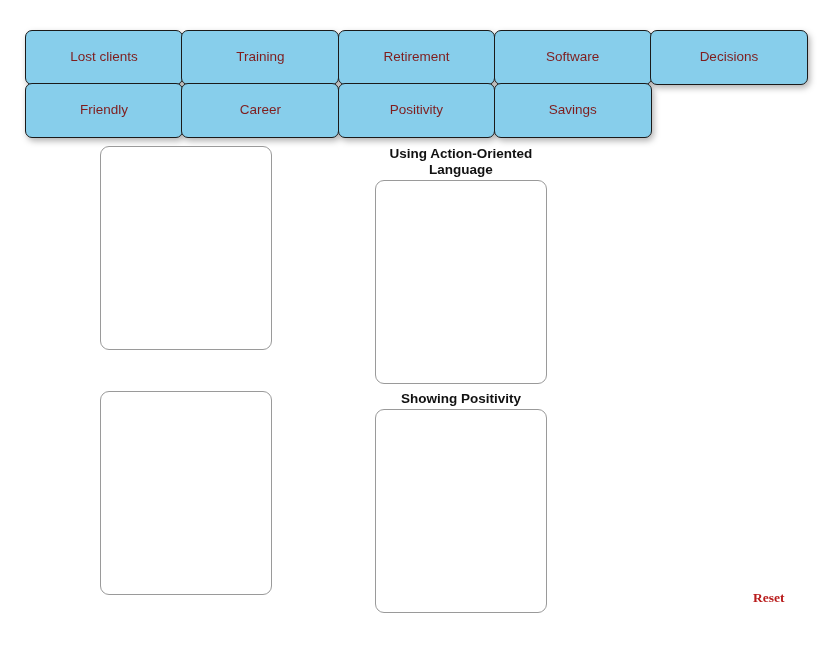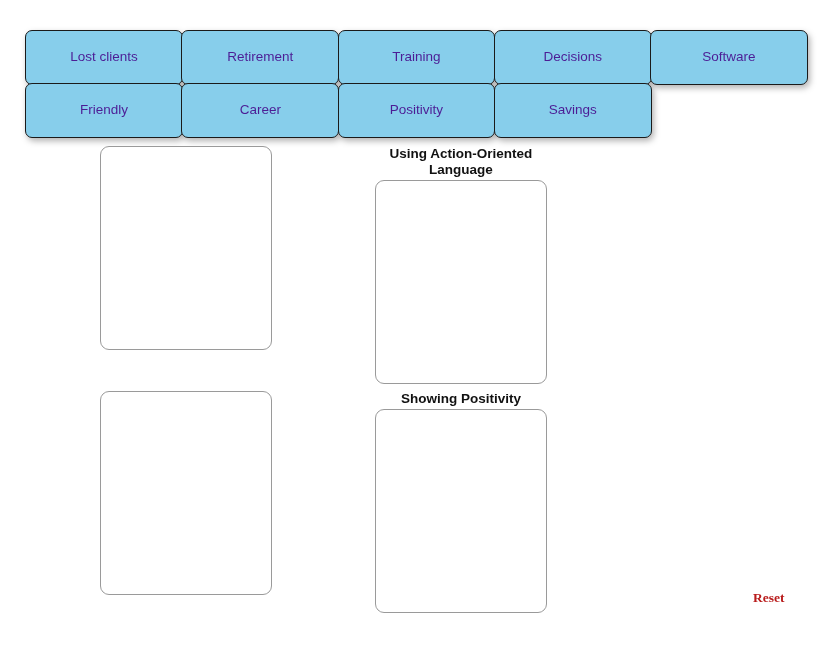--- a/index.html
+++ b/index.html
@@ -29,21 +29,21 @@
   }
   .tile {
     background: #87ceeb;
     border: 1.5px solid #1a1a1a;
     border-radius: 7px;
     margin: -0.75px;
     display: flex;
     align-items: center;
     justify-content: center;
     font-size: 13.5px;
-    color: #4c1d95;
+    color: #7f1d1d;
     font-family: "Liberation Sans", sans-serif;
     box-sizing: border-box;
     cursor: move;
     user-select: none;
     text-align: center;
     line-height: 1.1;
   }
 
   
   .zone {
@@ -95,24 +95,24 @@
     padding: 0;
     cursor: pointer;
     font-family: Liberation Serif, serif;
   }
 </style>
 </head>
 <body>
 
 <div id="tile-grid">
   <div class="tile">Lost clients</div>
+  <div class="tile">Training</div>
   <div class="tile">Retirement</div>
-  <div class="tile">Training</div>
+  <div class="tile">Software</div>
   <div class="tile">Decisions</div>
-  <div class="tile">Software</div>
   <div class="tile">Friendly</div>
   <div class="tile">Career</div>
   <div class="tile">Positivity</div>
   <div class="tile">Savings</div>
 </div>
 
 <div class="zone" id="zone-tangible">
   <div class="dropbox"></div>
 </div>
 

